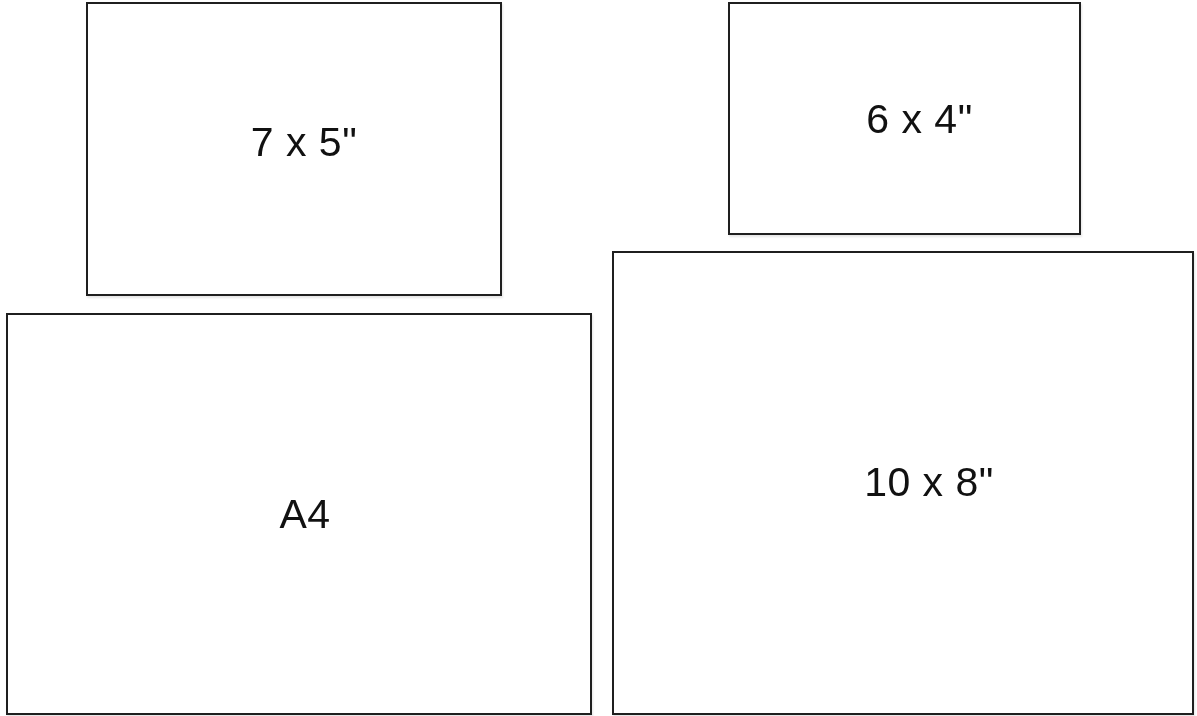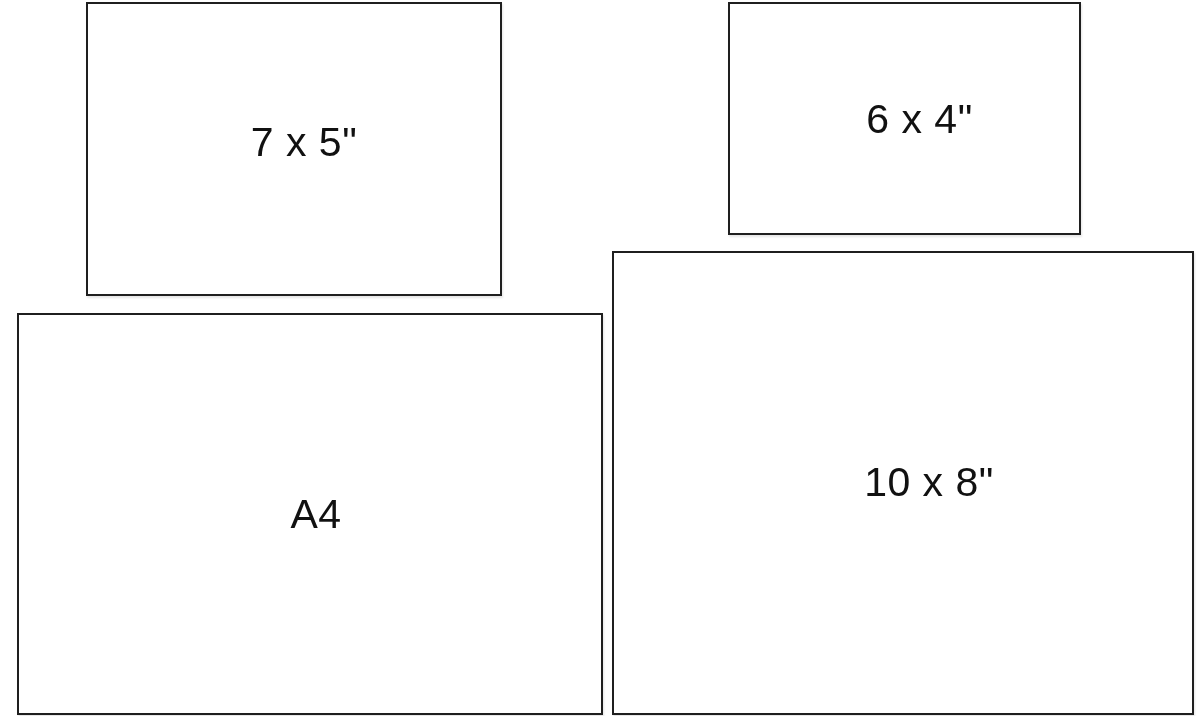--- a/index.html
+++ b/index.html
@@ -30,21 +30,21 @@
       line-height: 1;
       color: #111111;
       white-space: pre;
       letter-spacing: 0.5px;
     }
     
     .r-7x5  { left: 86px;  top: 2px;   width: 416px; height: 294px; }
     .r-7x5  .paper-label { transform: translate(10px, -7px); }
     .r-6x4  { left: 728px; top: 2px;   width: 353px; height: 233px; }
     .r-6x4  .paper-label { transform: translate(15px, 1px); }
-    .r-a4   { left: 17px;   top: 313px; width: 586px; height: 402px; }
+    .r-a4   { left: 6px;   top: 313px; width: 586px; height: 402px; }
     .r-a4   .paper-label { transform: translate(6px, 0); }
     .r-10x8 { left: 612px; top: 251px; width: 582px; height: 464px; }
     .r-10x8 .paper-label { transform: translate(26px, -1px); }
   </style>
 </head>
 <body>
 
 <div class="canvas">
 
   <div class="paper r-7x5">

